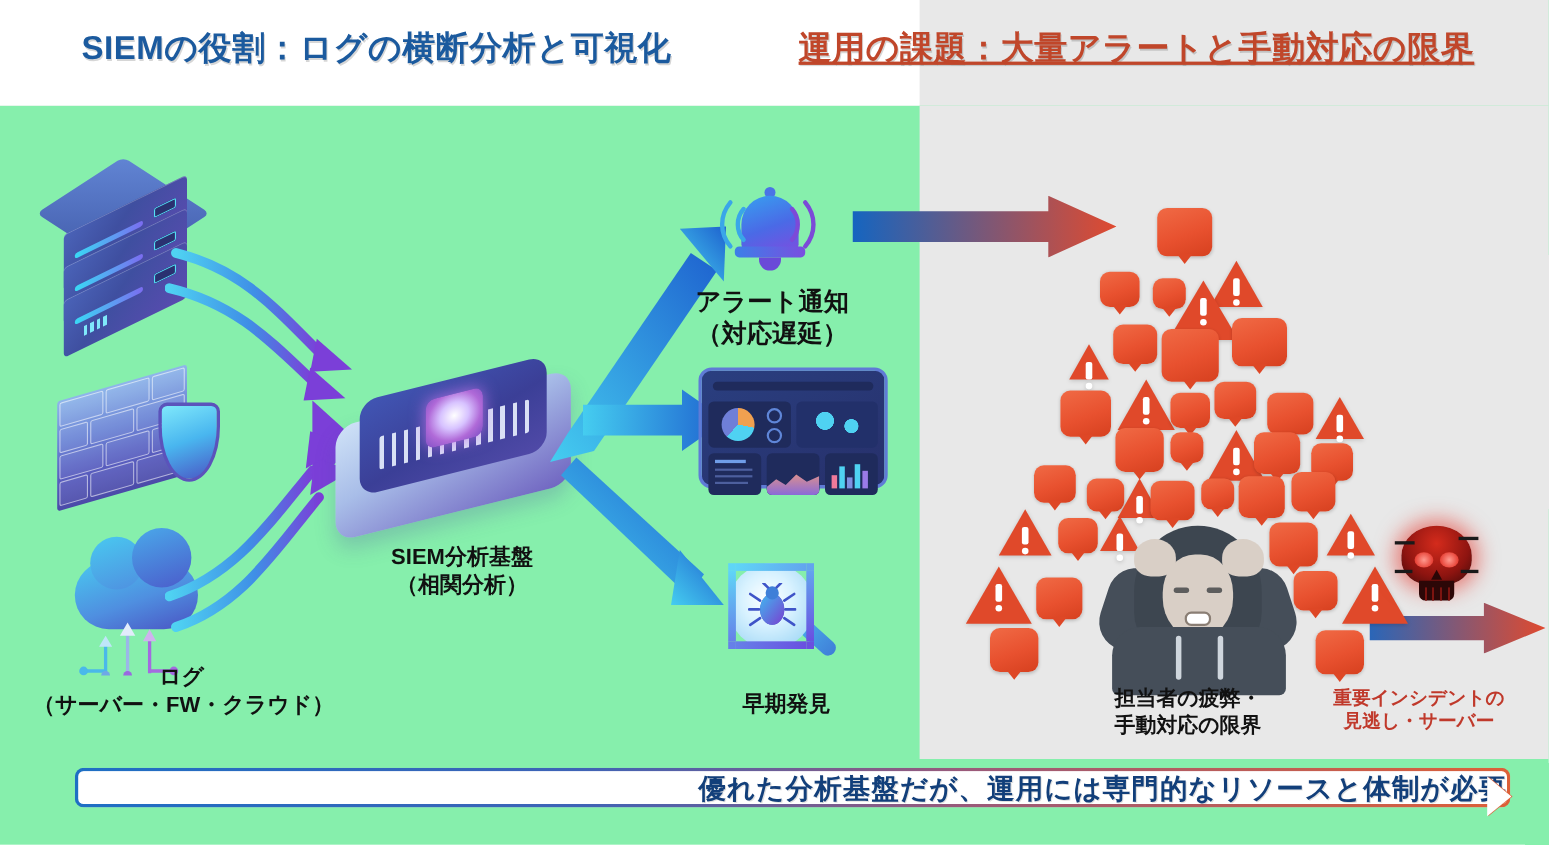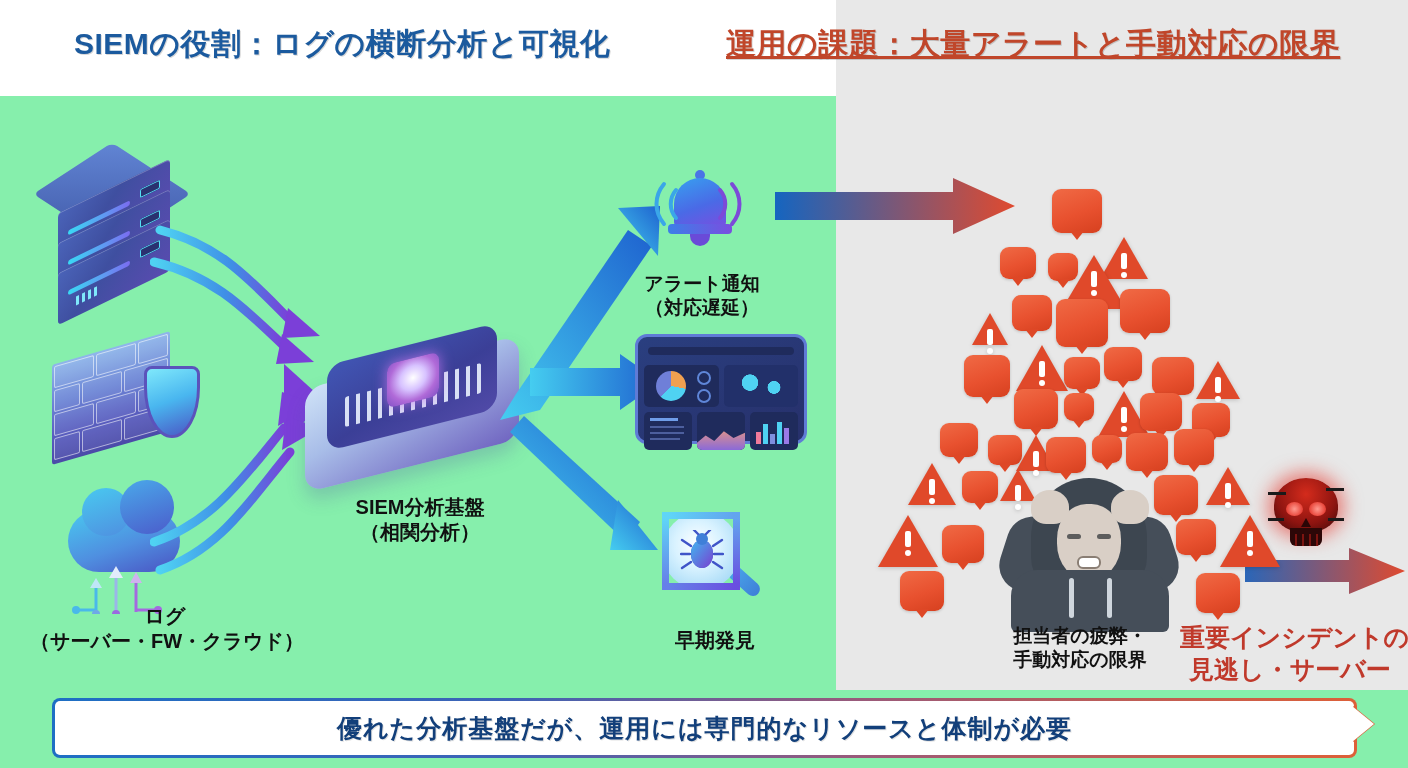--- a/index.html
+++ b/index.html
@@ -251,27 +251,27 @@
     background:#2c0707; border-radius:0 0 6px 6px;
   }
   .skull-jaw::after{
     content:""; position:absolute; left:0; top:6px; width:32px; height:12px;
     background:repeating-linear-gradient(90deg,transparent 0 5px,#7c1410 5px 7px);
   }
   .cross { position:absolute; background:#1a1a1a; }
 
   
   .banner {
-    position:absolute; left:52px; top:698px; width:1305px; height:60px;
+    position:absolute; left:68px; top:698px; width:1305px; height:36px;
     background:#fff; border-radius:8px;
     border:3px solid transparent;
     background-image:linear-gradient(#fff,#fff),
       linear-gradient(90deg,#1e6fc4 0%,#3e63b6 35%,#9a5a7a 62%,#dd6038 100%);
     background-origin:border-box; background-clip:padding-box,border-box;
-    display:flex; align-items:center; justify-content:center;
+    display:flex; align-items:center; justify-content:flex-end;
   }
   .banner-text {
     font-size:25px; font-weight:bold; color:#123f7a; letter-spacing:1px;
     text-shadow:1px 1px 0 rgba(0,0,0,.12);
   }
   .banner-tip {
     position:absolute; left:1352px; top:706px; width:0; height:0;
     border-top:18px solid transparent; border-bottom:18px solid transparent;
     border-left:22px solid #fff;
     filter:drop-shadow(1px 0 0 #dd6038);
@@ -424,21 +424,21 @@
     <div class="bell-clap"></div>
     <svg width="100" height="70" style="position:absolute;left:-12px;top:6px">
       <g fill="none" stroke="#3aa6e8" stroke-width="4" stroke-linecap="round">
         <path d="M16 12 C6 24, 6 40, 16 52"></path>
         <path d="M28 18 C21 26, 21 38, 28 46"></path>
         <path d="M84 12 C94 24, 94 40, 84 52" stroke="#7c4ad8"></path>
         <path d="M72 18 C79 26, 79 38, 72 46" stroke="#7c4ad8"></path>
       </g>
     </svg>
   </div>
-  <div class="cap" style="left:622px; top:272px; width:160px; font-size:19px;">
+  <div class="cap" style="left:622px; top:260px; width:160px; font-size:23px;">
     <div>アラート通知</div>
     <div>（対応遅延）</div>
   </div>
 
   <div class="dash-ic">
     <div class="dash-bar"></div>
     <div class="dash-row" style="margin-top:22px;height:42px">
       <div class="dash-cell" style="position:relative">
         <div style="position:absolute;left:12px;top:6px;width:30px;height:30px;border-radius:50%;
              background:conic-gradient(#f0a050 0 28%,#4fd2f2 28% 62%,#6f7fd8 62% 100%);"></div>
@@ -674,21 +674,21 @@
     <div class="cross" style="left:0px;top:14px;width:18px;height:3px"></div>
     <div class="cross" style="left:58px;top:10px;width:18px;height:3px"></div>
     <div class="cross" style="left:0px;top:40px;width:16px;height:3px"></div>
     <div class="cross" style="left:60px;top:40px;width:16px;height:3px"></div>
   </div>
 
   <div class="cap" style="left:975px; top:624px; width:210px; font-size:19px;">
     <div>担当者の疲弊・</div>
     <div>手動対応の限界</div>
   </div>
-  <div class="cap red" style="left:1180px; top:624px; width:220px; font-size:25px;font-family:Liberation Mono, monospace;">
+  <div class="cap red" style="left:1180px; top:624px; width:220px; font-size:17px;">
     <div>重要インシデントの</div>
     <div>見逃し・サーバー</div>
   </div>
 
   <div class="banner">
     <span class="banner-text">優れた分析基盤だが、運用には専門的なリソースと体制が必要</span>
   </div>
   <div class="banner-tip"></div>
 
 </div>

